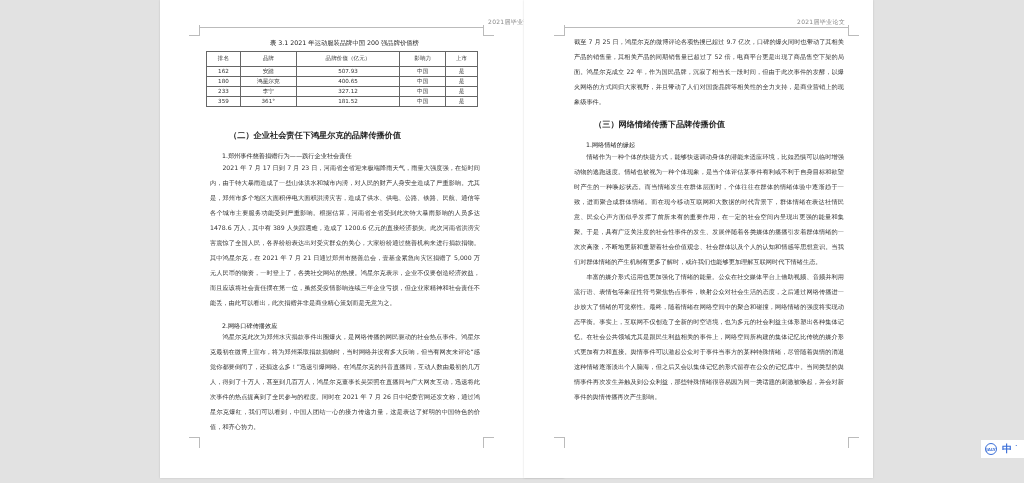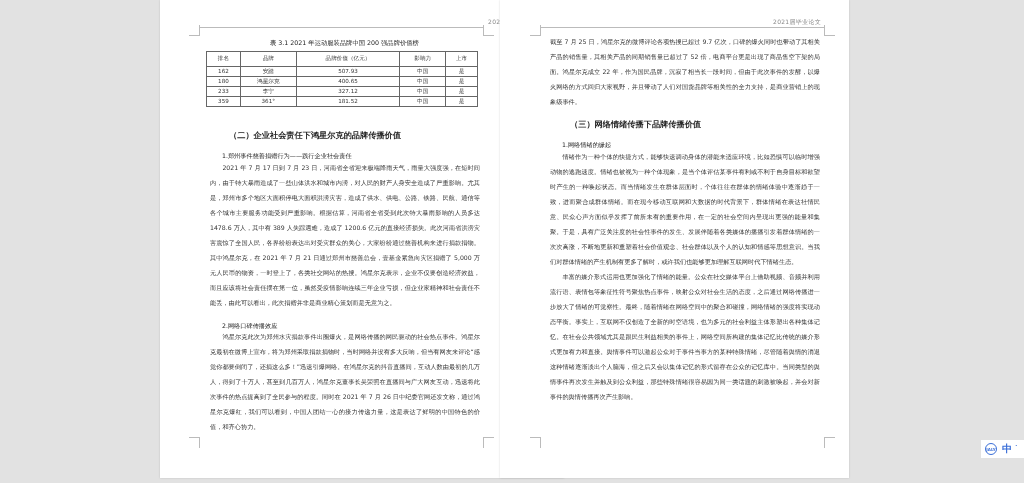--- a/index.html
+++ b/index.html
@@ -1,20 +1,20 @@
 <!DOCTYPE html>
 <html><head>
 <meta charset="utf-8">
 <style>
   html, body { margin:0; padding:0; }
   body { width:1024px; height:483px; background:#e2e2e2; position:relative; overflow:hidden;
          font-family:"DejaVu Sans", sans-serif; color:#222; }
   .page { position:absolute; top:0; background:#fff; height:478px; box-shadow:0 0 2px rgba(0,0,0,0.15); }
   #page-left { left:160px; width:404px; }
-  #page-right { left:500px; width:349px; }
+  #page-right { left:524px; width:349px; }
   .header-text { position:absolute; top:18px; font-size:6px; color:#888; letter-spacing:0.3px; }
   .header-line { position:absolute; top:27px; height:0; border-top:1px solid #bbb; }
   .corner { position:absolute; width:10px; height:10px; border-color:#bbb; border-style:solid; border-width:0; }
   .c-tl { border-right-width:1px; border-bottom-width:1px; }
   .c-tr { border-left-width:1px; border-bottom-width:1px; }
   .c-bl { border-right-width:1px; border-top-width:1px; }
   .c-br { border-left-width:1px; border-top-width:1px; }
   .caption { position:absolute; font-size:6.3px; color:#222; white-space:nowrap; }
   table.t { position:absolute; border-collapse:collapse; font-size:5.6px; color:#333; }
   table.t td, table.t th { border:1px solid #666; text-align:center; padding:0; font-weight:normal; }

